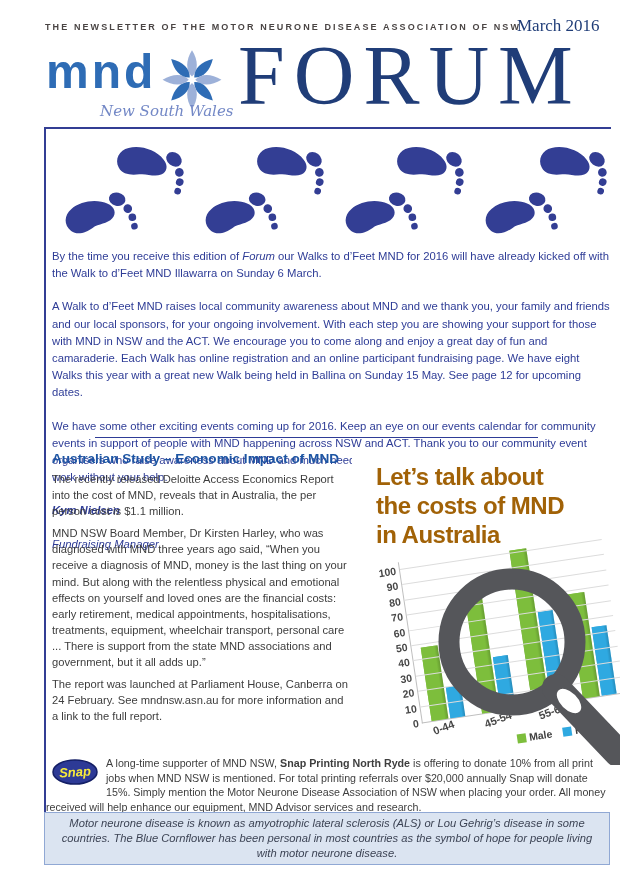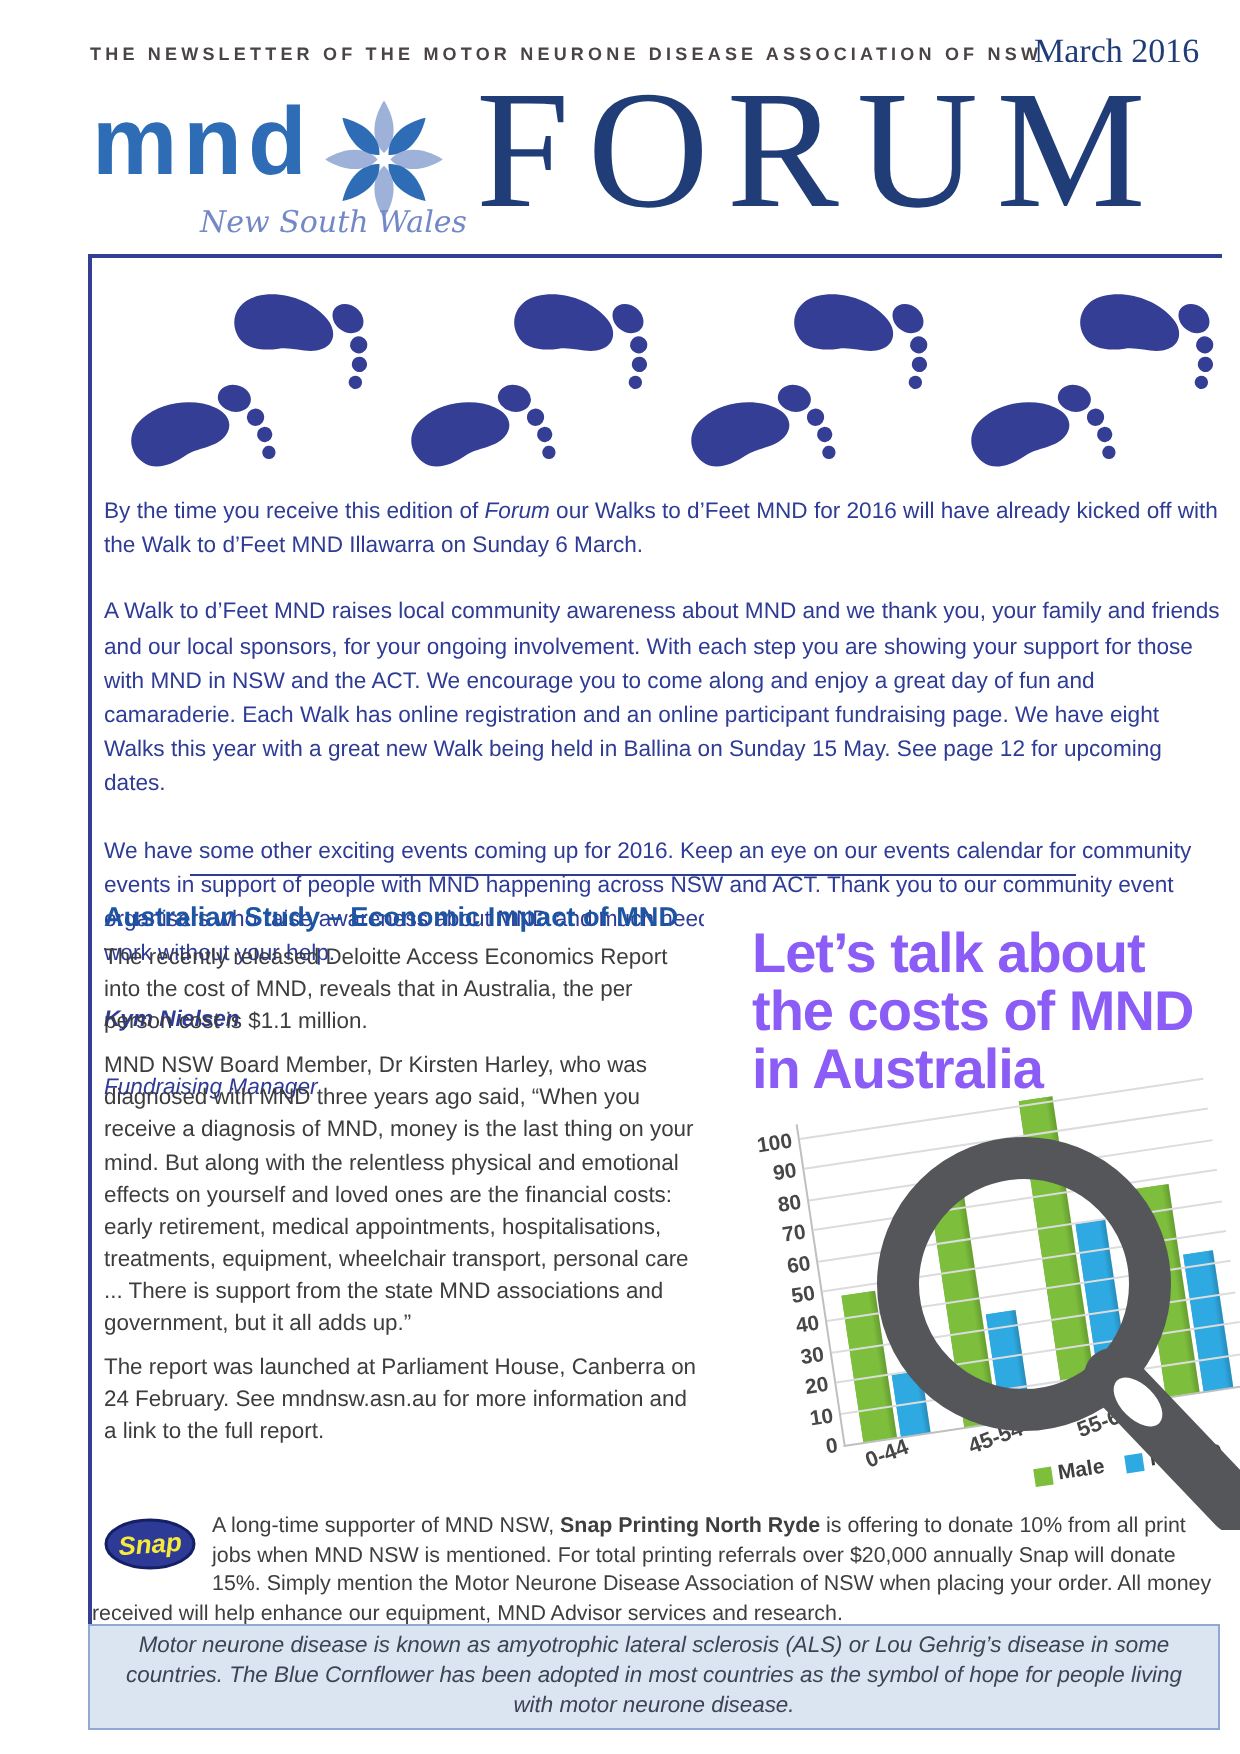--- a/index.html
+++ b/index.html
@@ -55,21 +55,21 @@
   .article{position:absolute;left:52px;top:451px;width:296px;}
   .article h2{
     margin:0 0 5px 0;font-size:13.6px;font-weight:bold;color:#1d55a3;
   }
   .article p{margin:0 0 6px 0;font-size:11.2px;line-height:16.1px;color:#3d3d3d;}
 
   
   .graphic{position:absolute;left:352px;top:450px;width:268px;height:315px;overflow:hidden;background:#fff;}
   .graphic-title{
     position:absolute;left:24px;top:12px;
-    font-size:28px;line-height:29px;font-weight:bold;color:#8b5cf6;letter-spacing:-0.5px;
+    font-size:24px;line-height:29px;font-weight:bold;color:#a16207;letter-spacing:-0.5px;
   }
   .chart-tilt{
     position:absolute;left:34px;top:98px;width:230px;height:205px;
     transform:rotate(-8.5deg);
   }
   .plot{
     position:absolute;left:26px;top:0;width:204px;height:162px;
     border-left:1px solid #bfbfbf;border-bottom:1px solid #bfbfbf;
   }
   .gridline{position:absolute;left:0;width:100%;height:1px;background:#dcdcdc;}
@@ -268,13 +268,13 @@
 <div class="snap">
   <span class="snap-logo">
     <svg width="46" height="26" viewBox="0 0 46 26">
       <ellipse cx="23" cy="13" rx="22" ry="12" fill="#2d3a96" stroke="#141f66" stroke-width="1.5"></ellipse>
       <text x="23" y="17.5" text-anchor="middle" font-family="Liberation Sans, sans-serif" font-size="13" font-style="italic" font-weight="bold" fill="#f7ea3b" transform="rotate(-4 23 13)">Snap</text>
     </svg>
   </span>
   <span>A long-time supporter of MND NSW, </span><b>Snap Printing North Ryde</b><span> is offering to donate 10% from all print jobs when MND NSW is mentioned. For total printing referrals over $20,000 annually Snap will donate 15%. Simply mention the Motor Neurone Disease Association of NSW when placing your order. All money received will help enhance our equipment, MND Advisor services and research.</span>
 </div>
 
-<div class="footer-box">Motor neurone disease is known as amyotrophic lateral sclerosis (ALS) or Lou Gehrig’s disease in some countries. The Blue Cornflower has been adopted in most countries as the symbol of hope for people living with motor neurone disease.</div>
+<div class="footer-box">Motor neurone disease is known as amyotrophic lateral sclerosis (ALS) or Lou Gehrig’s disease in some countries. The Blue Cornflower has been personal in most countries as the symbol of hope for people living with motor neurone disease.</div>
 
 </body></html>

